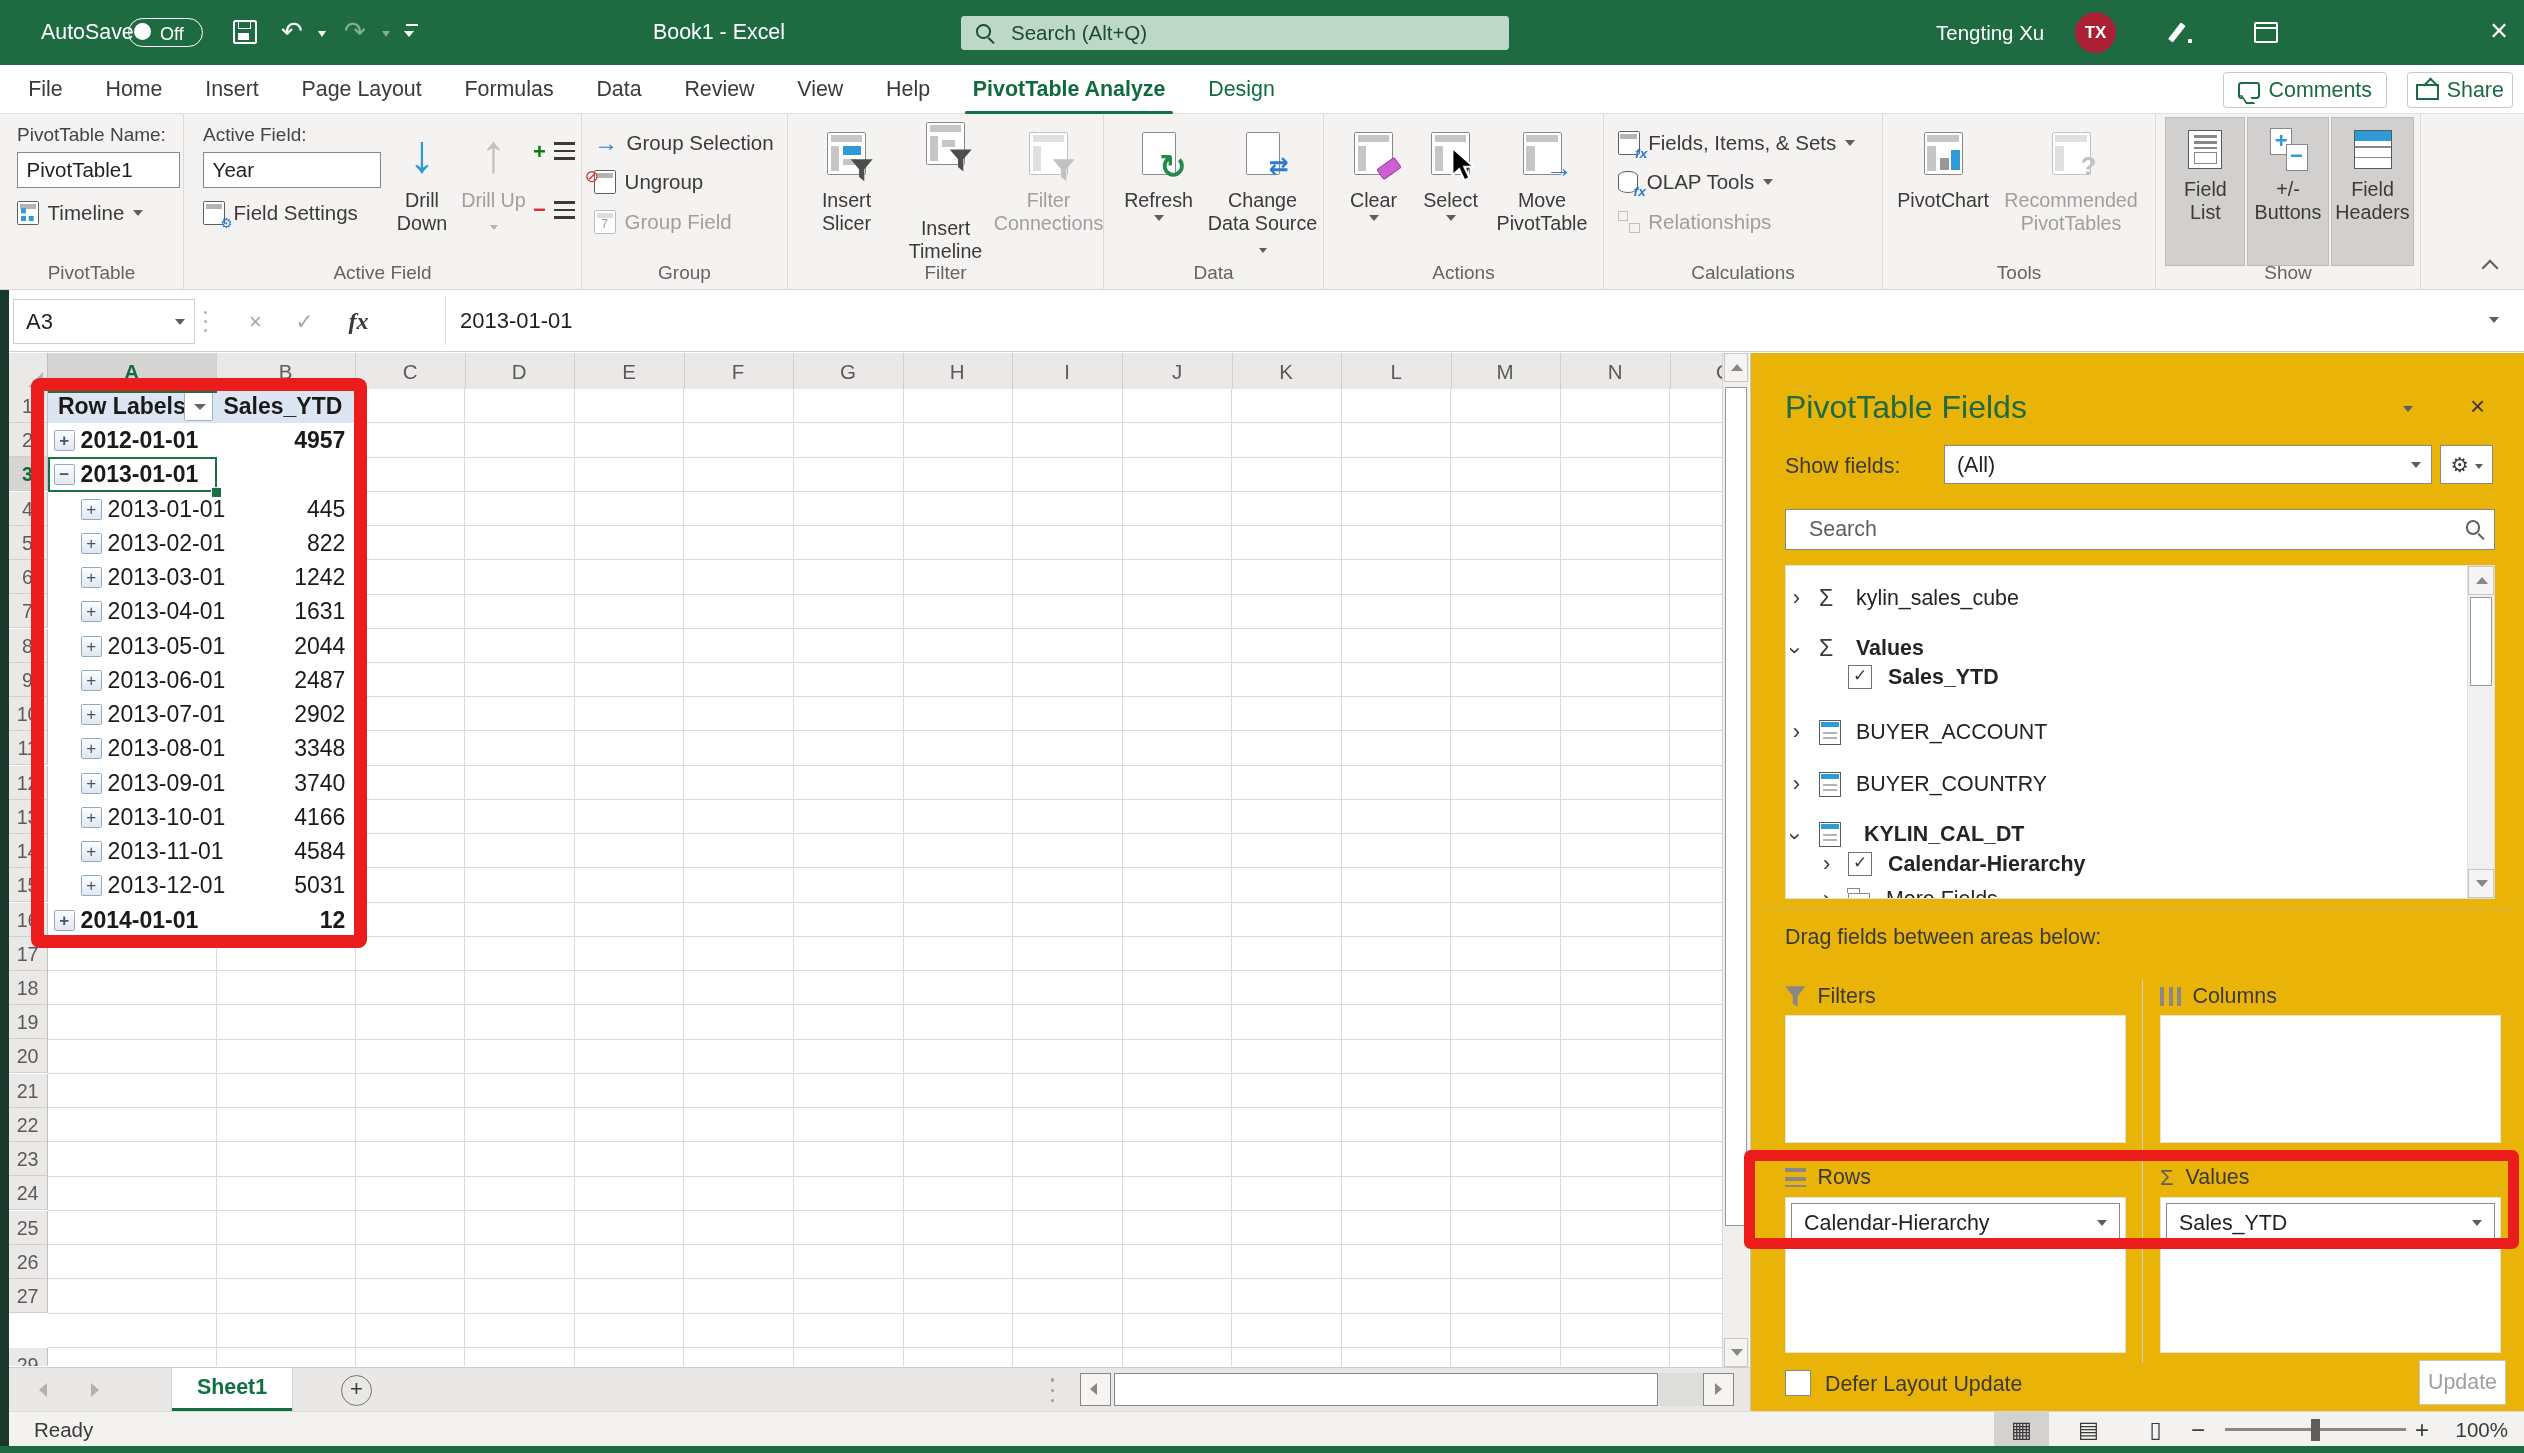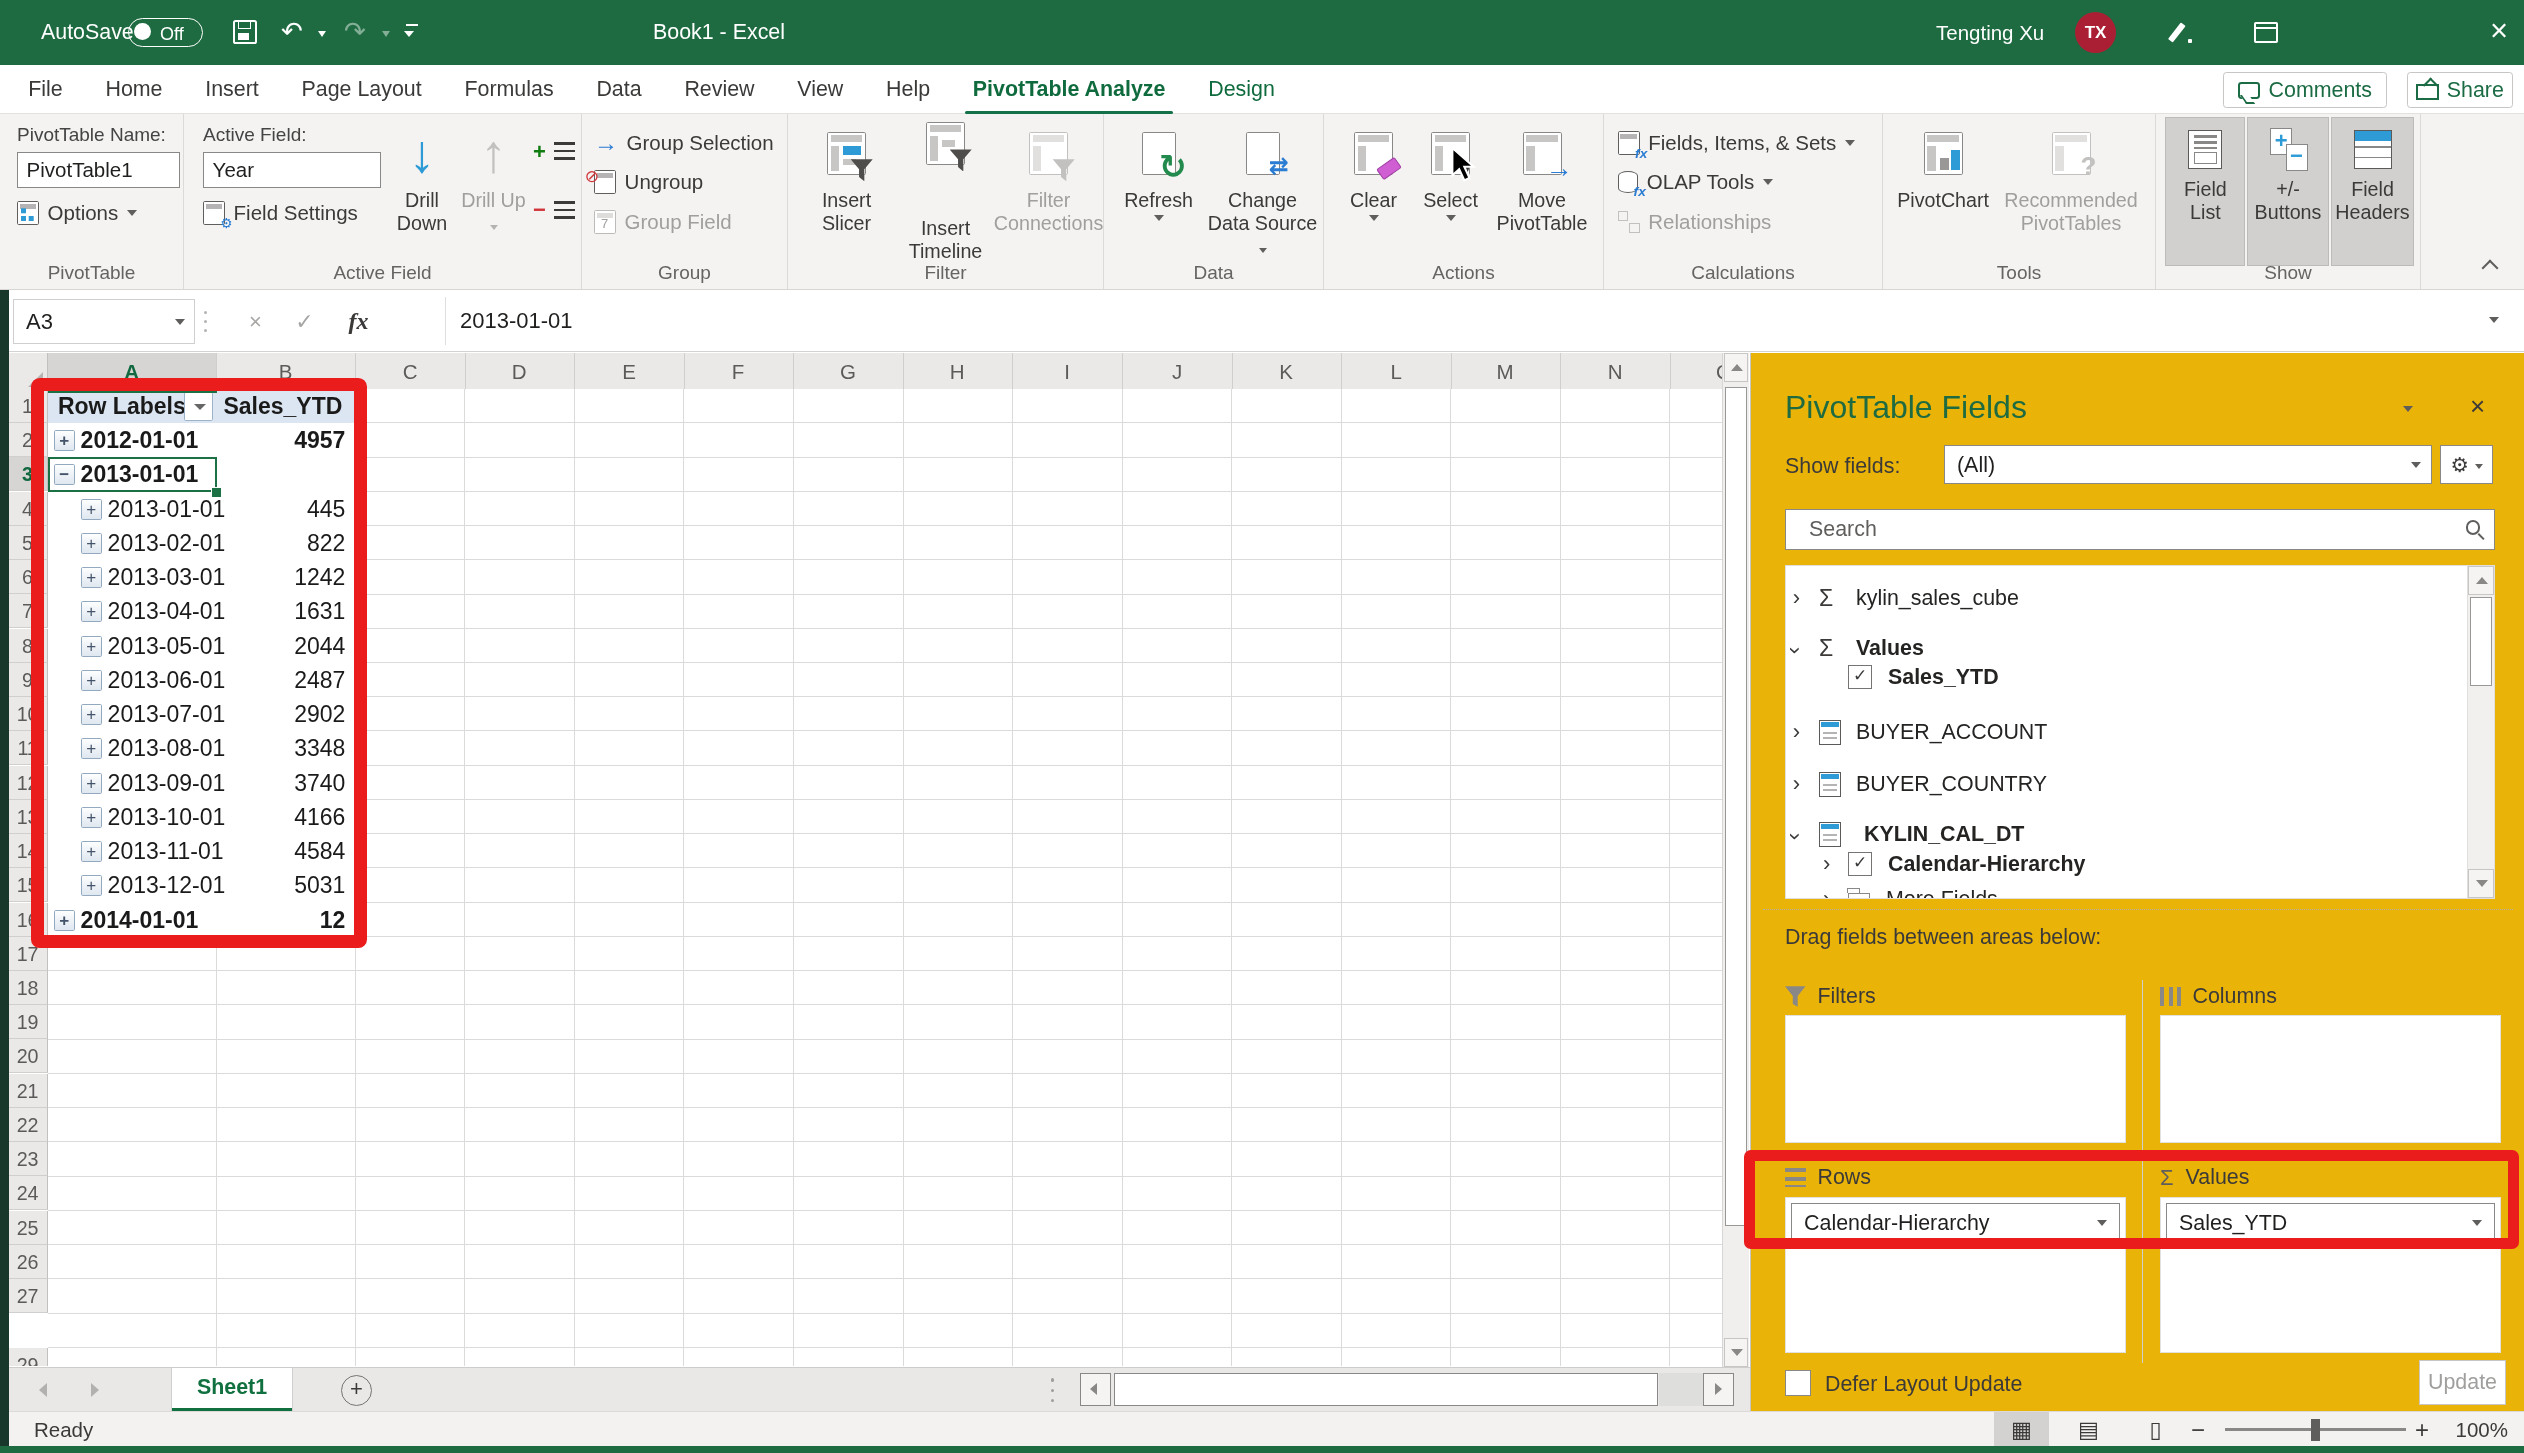--- a/index.html
+++ b/index.html
@@ -203,20 +203,24 @@
       <span class="pill-lbl" style="top:1.7px;">Off</span>
     </div>
     <div class="saveic"></div>
     <div class="uglyph" style="left:281px;">↶</div>
     <span class="wcaret" style="left:318px; top:31px; border-left-width:4.3px; border-right-width:4.3px;"></span>
     <div class="uglyph" style="left:344px; opacity:.45;">↷</div>
     <span class="wcaret" style="left:382px; top:31px; border-left-width:4.3px; border-right-width:4.3px; opacity:.45;"></span>
     <div class="qat-bar"></div>
     <span class="wcaret" style="left:404px; top:31px;"></span>
     <div class="tb-text" style="left:599px; width:240px; text-align:center;">Book1 - Excel</div>
+    <div id="tb-search">
+      <span class="mag"></span>
+      <span class="ph">Search (Alt+Q)</span>
+    </div>
     <div class="tb-text" style="left:1936px; width:120px; font-size:20.5px;">Tengting Xu</div>
     <div class="avatar">TX</div>
     <div class="penic"></div>
     <div class="ribopt"></div>
     <div class="winbtn" style="left:2313px;"></div>
     <div class="winbtn" style="left:2395px;"></div>
     <div class="winbtn uglyph" style="left:2469px; width:60px; text-align:center; font-size:31px;">×</div>
   </div>
 
   <div id="tabrow">
@@ -243,21 +247,21 @@
     <span>Share</span>
   </div>
 
   <div id="ribbon">
 
     <div class="rgroup" style="width:184px;">
       <div class="rlbl" style="left:17px; top:10.3px;">PivotTable Name:</div>
       <div class="rinput" style="left:17px; top:38px; width:163px;">PivotTable1</div>
       <div class="sbtn" style="left:17px; top:82px;">
         <span class="mtbl mdots"></span>
-        <span>Options</span>
+        <span>Timeline</span>
         <span class="caret"></span>
       </div>
       <div class="rcaption">PivotTable</div>
     </div>
 
     <div class="rgroup" style="width:398px;">
       <div class="rlbl" style="left:19px; top:10.3px;">Active Field:</div>
       <div class="rinput" style="left:19px; top:38px; width:178px;">Year</div>
       <div class="sbtn" style="left:19px; top:82px;">
         <span class="mtbl">

